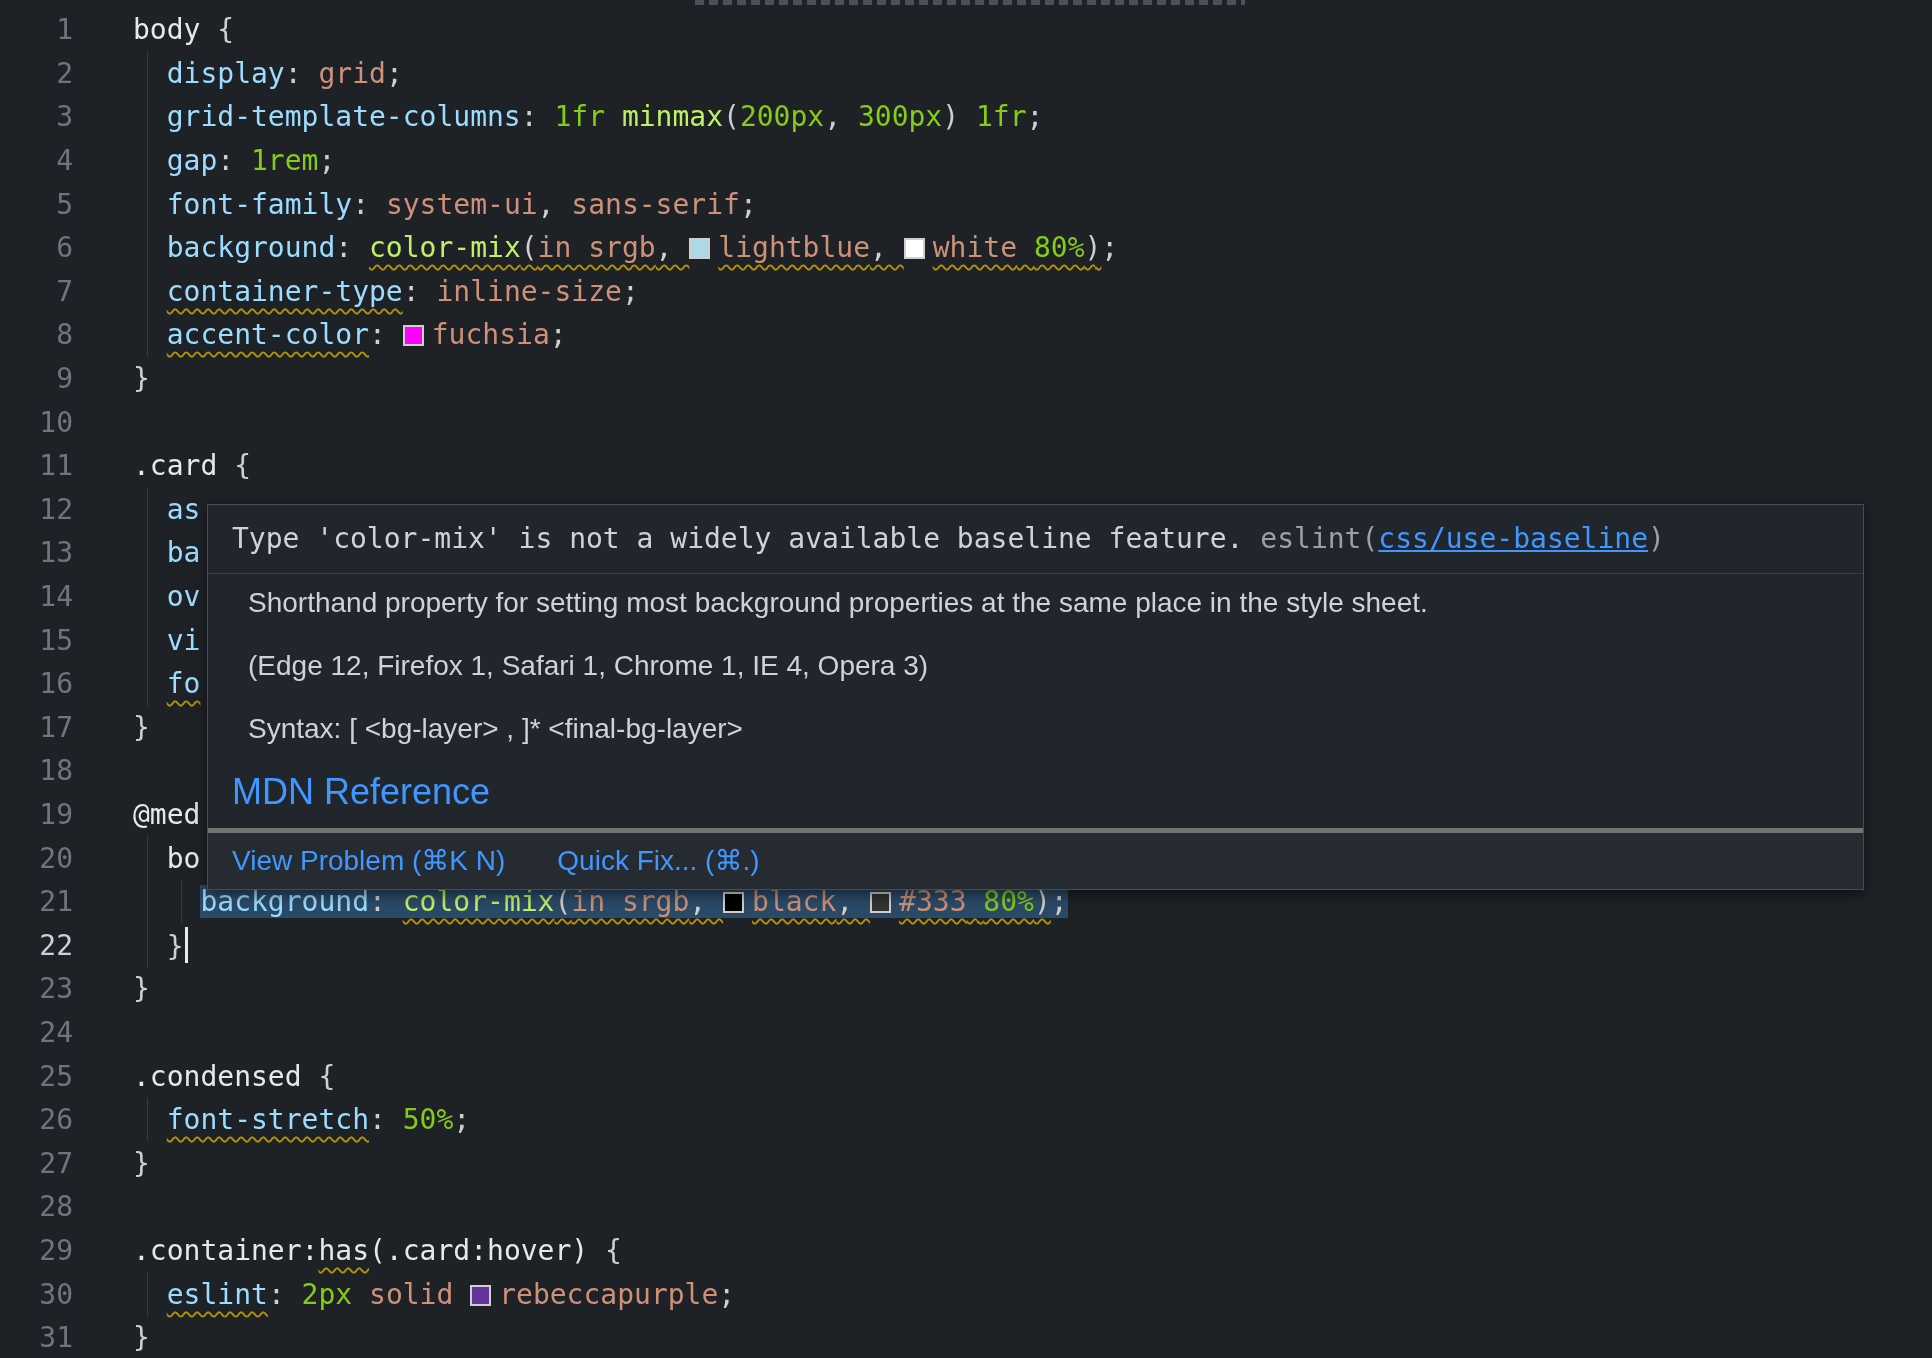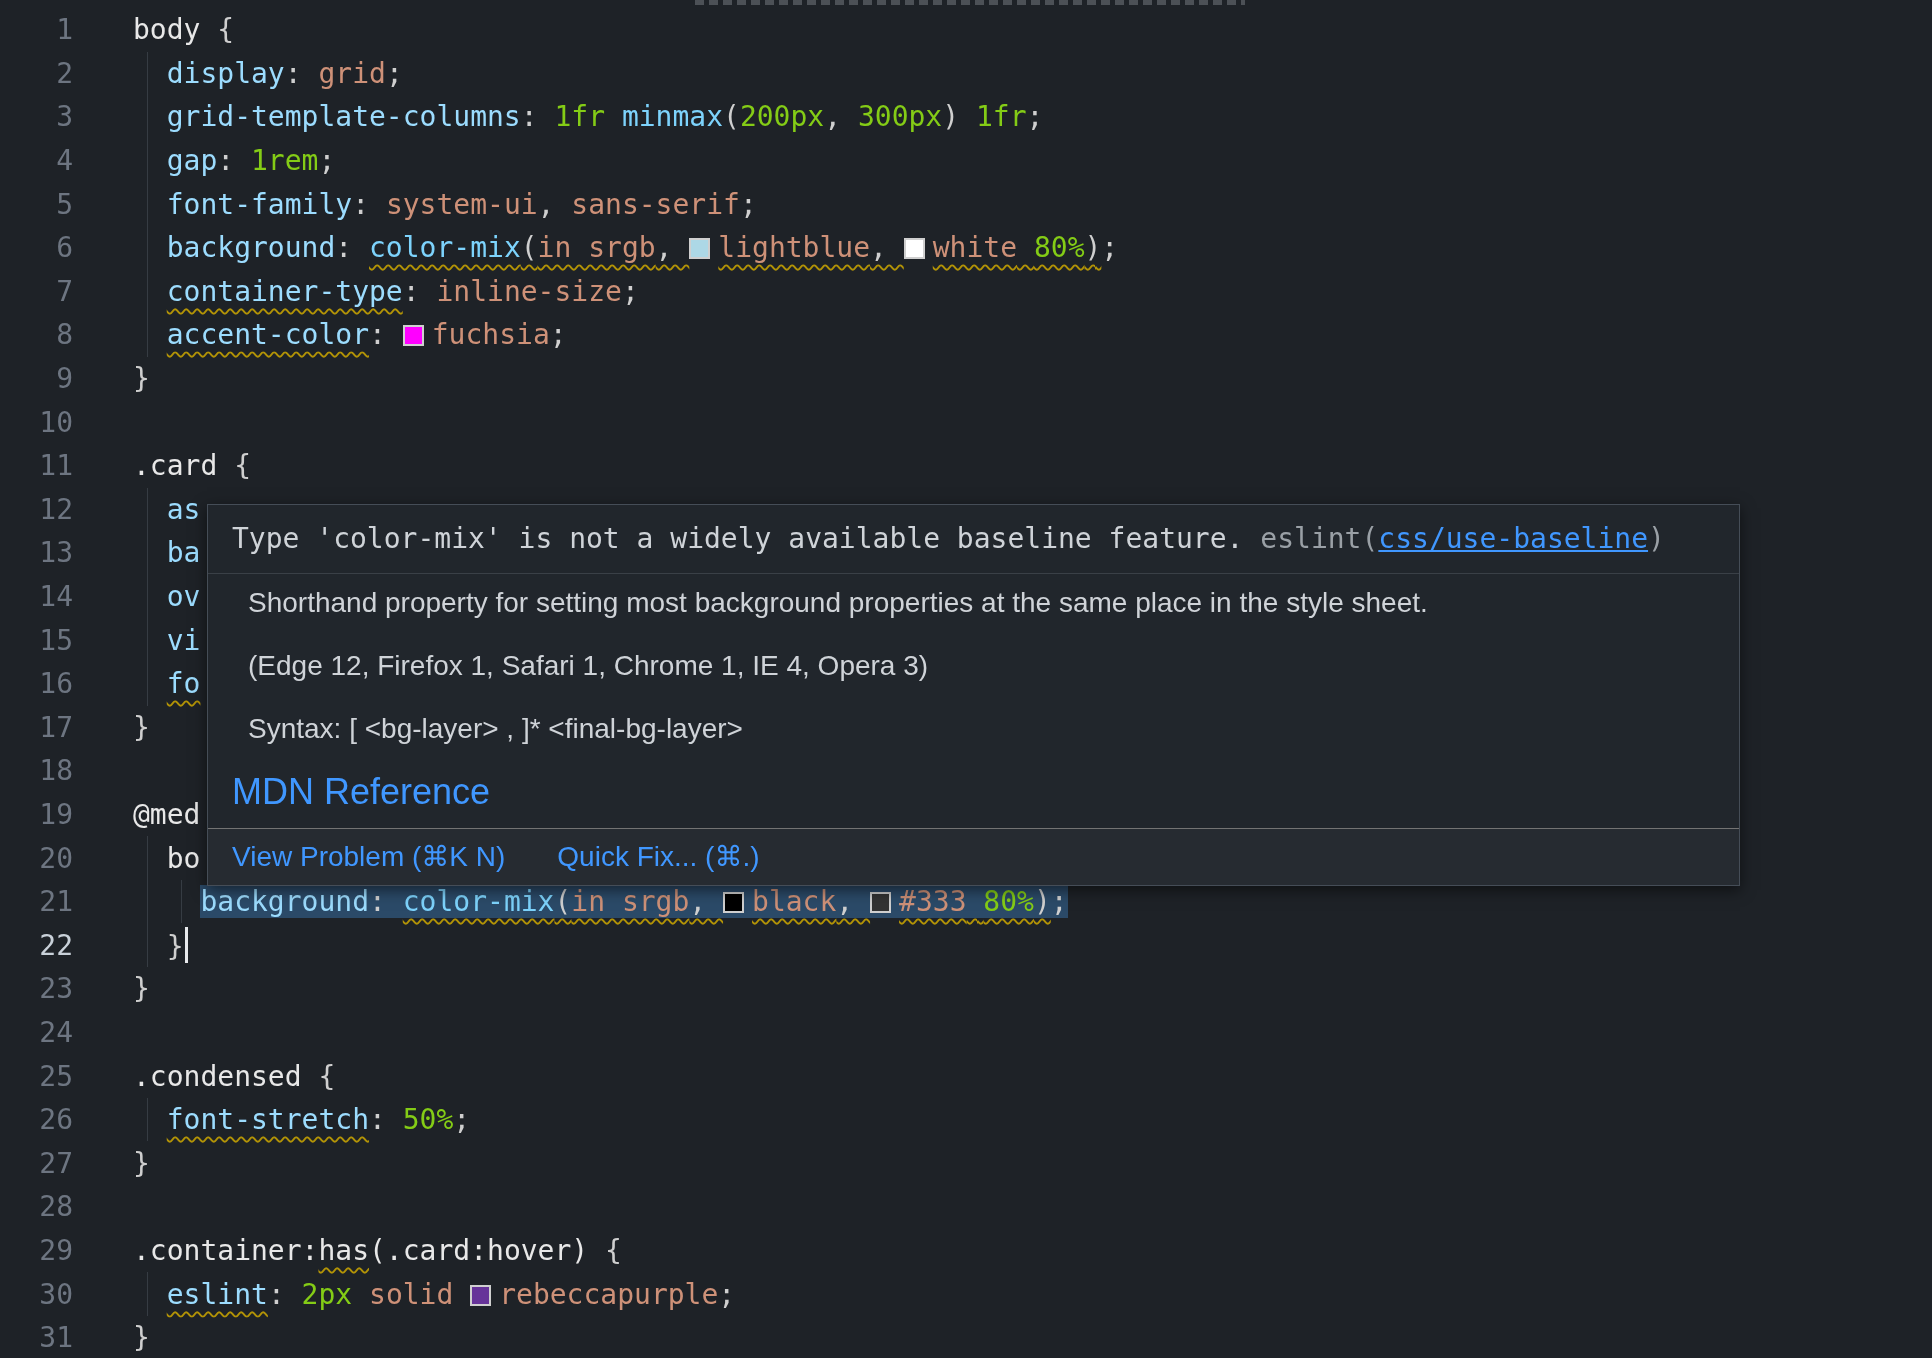--- a/index.html
+++ b/index.html
@@ -18,21 +18,21 @@
     color:#6d7581; user-select:none;
   }
   .ln.active { color:#c9d1d9; }
   .code { flex:none; padding-left:60px; white-space:pre; color:#d4d4d4; }
   .guide { position:absolute; top:0; bottom:0; width:1px; background:#363c43; }
 
   .tok.s { color:#e8e8e8; }   
   .tok.p { color:#9cdcfe;margin-top:9px; }   
   .tok.v { color:#ce9178; }   
   .tok.n { color:#84cc16;text-align:right; }   
-  .tok.f { color:#7dd3fc; }   
+  .tok.f { color:#bef264; }   
   .tok.x { color:#cfcfcf; }   
 
   .tok.sq {
     text-decoration-line:underline;
     text-decoration-style:wavy;
     text-decoration-color:rgba(204,167,0,.85);
     text-decoration-thickness:2px;
     text-underline-offset:7px;
     text-decoration-skip-ink:none;
   }
@@ -49,21 +49,21 @@
 
   
   .clipped-top {
     position:absolute; top:0; left:695px; width:550px; height:5px;
     background:repeating-linear-gradient(90deg,#7a7f85 0 9px, transparent 9px 14px);
     opacity:.5;
   }
 
   
   .tooltip {
-    position:absolute; left:207px; top:504px; width:1533px;
+    position:absolute; left:207px; top:504px; width:1657px;
     background:#21262c; border:1px solid #454d57;
     box-shadow:0 4px 14px rgba(0,0,0,.55);
     z-index:10;
     color:#cfd3d8;
   }
   .tt-error {
     font-family:"DejaVu Sans Mono", monospace;
     font-size:28px; line-height:36px;
     padding:16px 24px;
     border-bottom:1px solid #3a4047;
@@ -73,21 +73,21 @@
   .tt-link { color:#4097ff; cursor:pointer; text-decoration:none; }
   .tt-link.u { text-decoration:underline; }
   .tt-body {
     font-family:"Liberation Sans", sans-serif;
     font-size:28px; line-height:30px;
     padding:14px 24px 18px 24px;
   }
   .tt-body p { margin:0 0 33px 16px; }
   .tt-body .mdn { display:inline-block; font-size:36px; }
   .tt-actions {
-    border-top:1px solid #737373;
+    border-top:5px solid #737373;
     background:#262b31;
     padding:13px 24px; display:flex; gap:52px;
     font-family:"Liberation Sans", sans-serif;
     font-size:28px; line-height:30px;
   }
 </style>
 </head>
 <body>
 
 <div class="editor">

